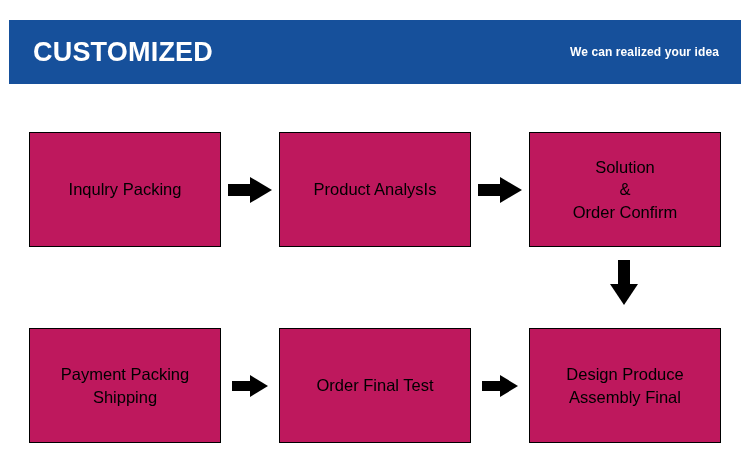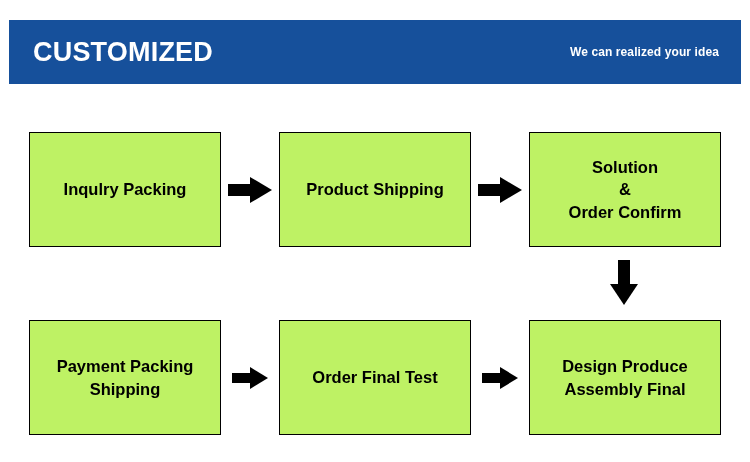--- a/index.html
+++ b/index.html
@@ -50,37 +50,36 @@
   }
   
   .flow-row {
     position: absolute;
     display: flex;
     align-items: center;
     left: 29px;
     width: 692px;
   }
   .row-1 { top: 132px; }
-  .row-2 { top: 320px; }
+  .row-2 { top: 328px; }
 
   .node {
     border: 1px solid #000000;
-    background: #bef264;
+    background: #be185d;
     box-sizing: border-box;
     display: flex;
     align-items: center;
     justify-content: center;
     text-align: center;
     font-size: 16.5px;
     color: #000000;
     line-height: 1.35;
     height: 115px;
     width: 192px;
     padding: 4px 6px;
-    font-weight: bold;
   }
   .node-text {
     display: block;
     white-space: pre-line;
   }
   .arrow-gap {
     flex: 1 1 auto;
     display: flex;
     align-items: center;
     justify-content: center;
@@ -175,21 +174,21 @@
     <div class="node">
       <span class="node-text">Inqulry Packing</span>
     </div>
     <div class="arrow-gap">
       <span class="arrow-right">
         <span class="shaft"></span>
           <span class="head"></span>
       </span>
     </div>
     <div class="node">
-      <span class="node-text">Product Shipping</span>
+      <span class="node-text">Product AnalysIs</span>
     </div>
     <div class="arrow-gap">
       <span class="arrow-right">
         <span class="shaft"></span>
           <span class="head"></span>
       </span>
     </div>
     <div class="node">
       <span class="node-text">Solution
 &amp;

